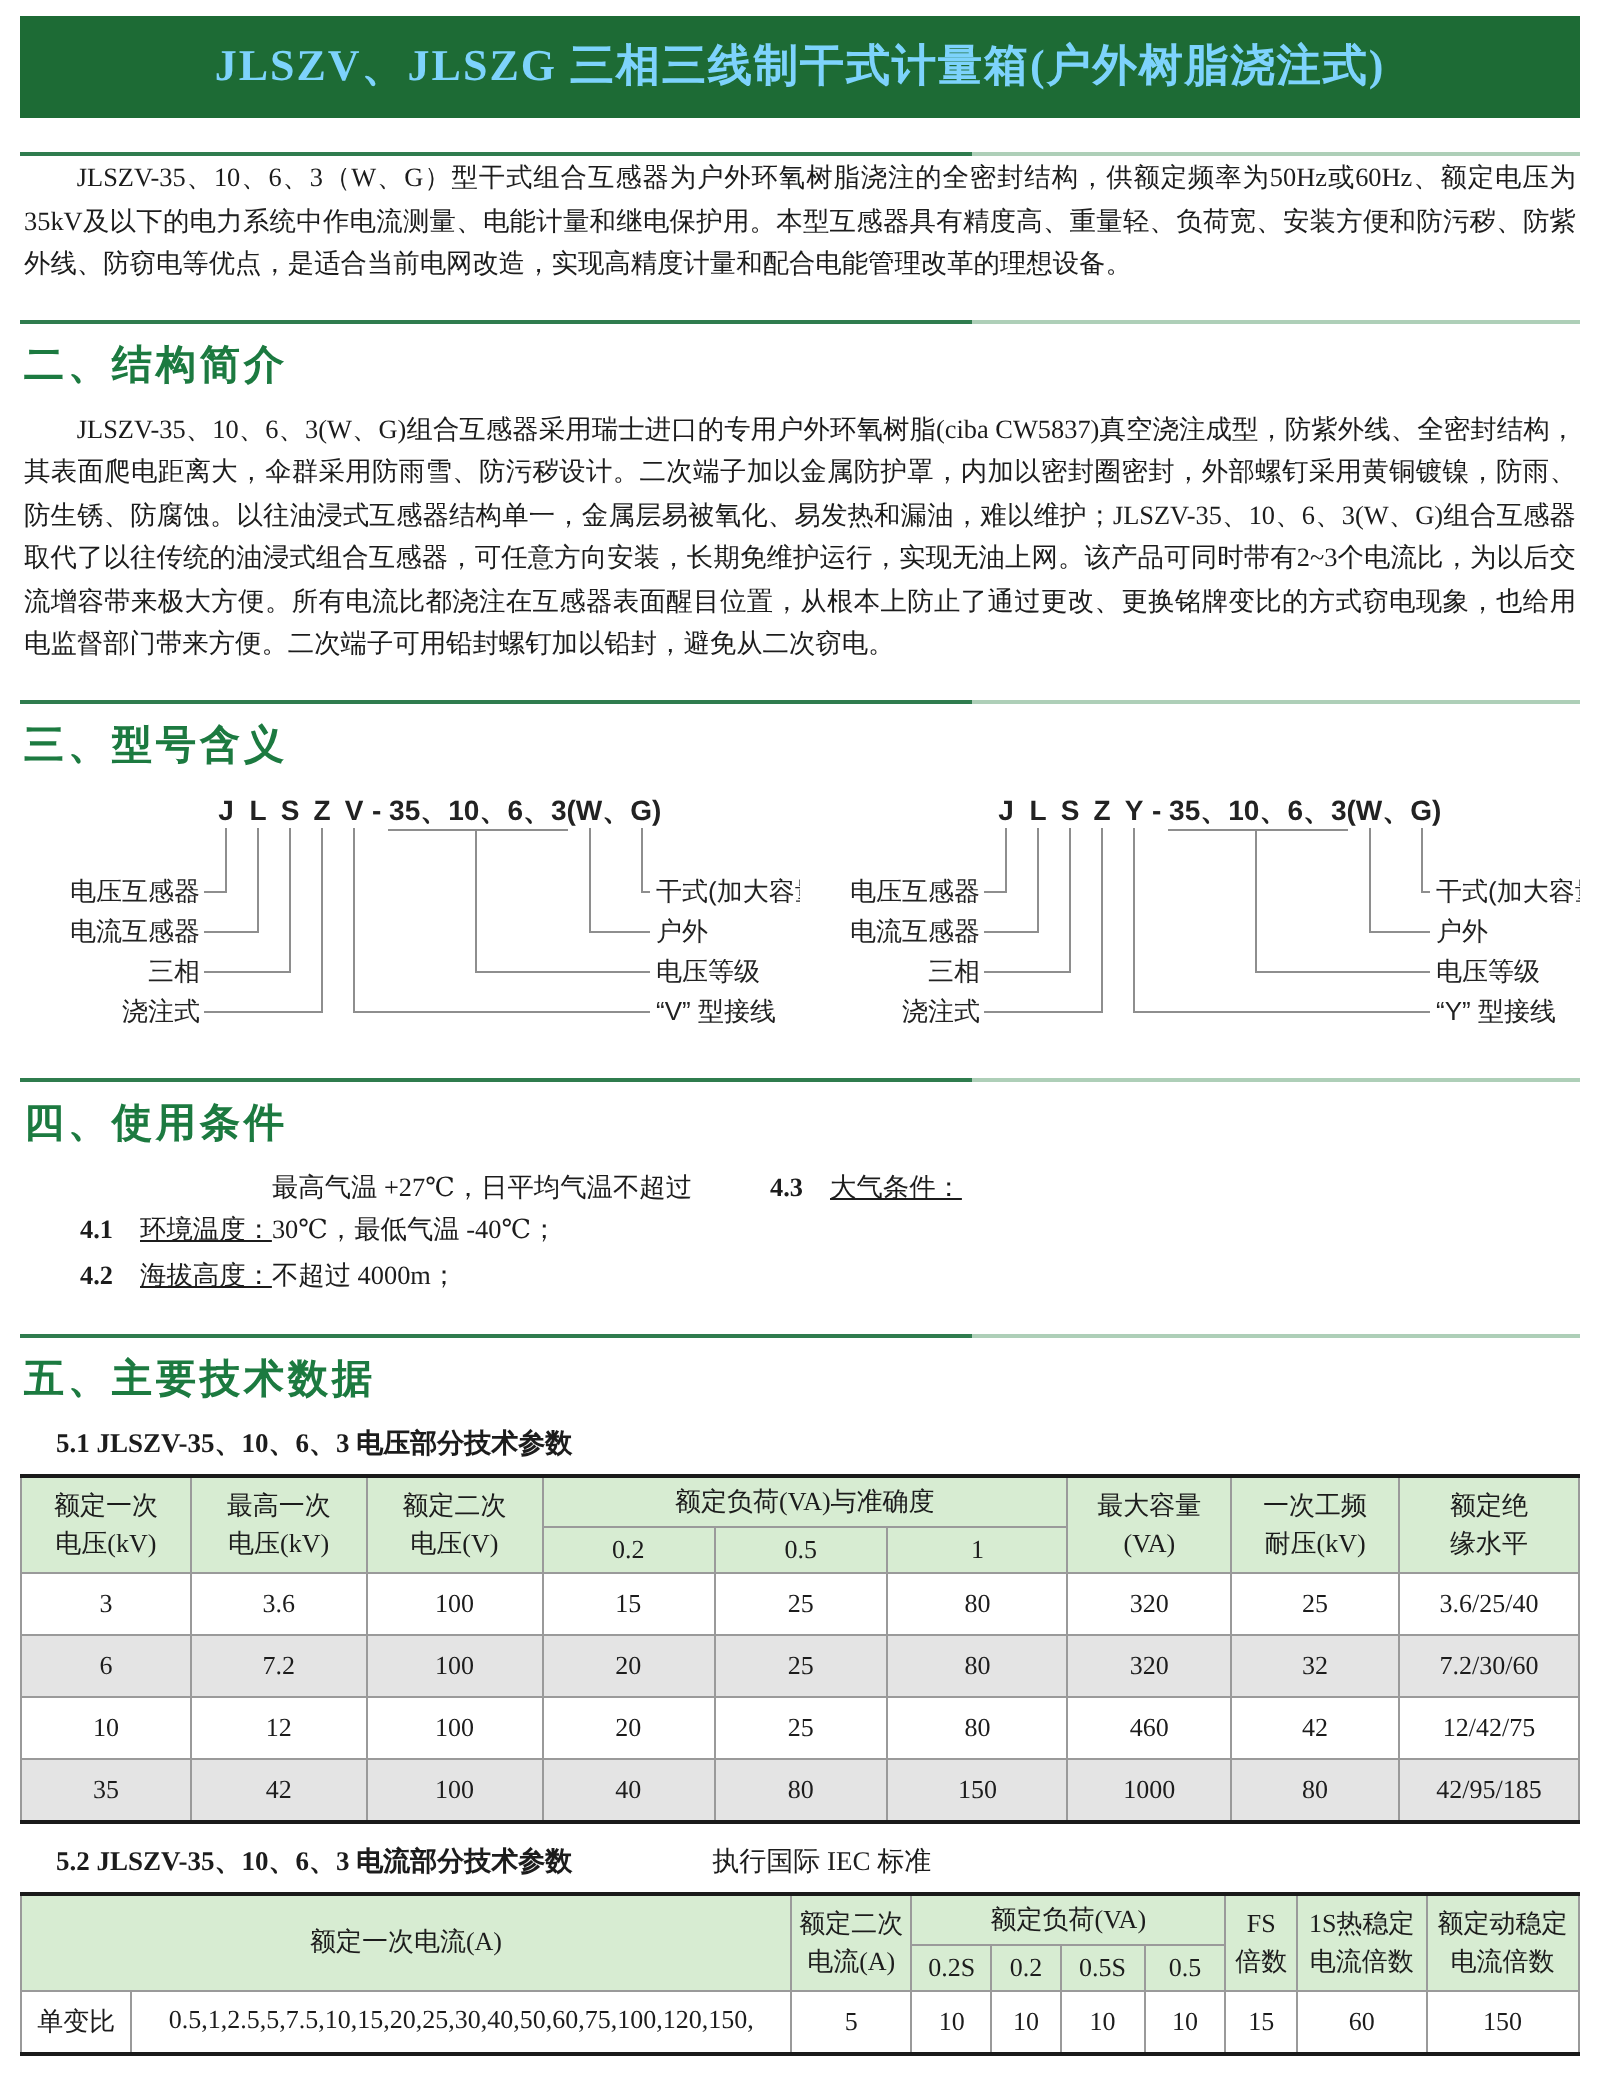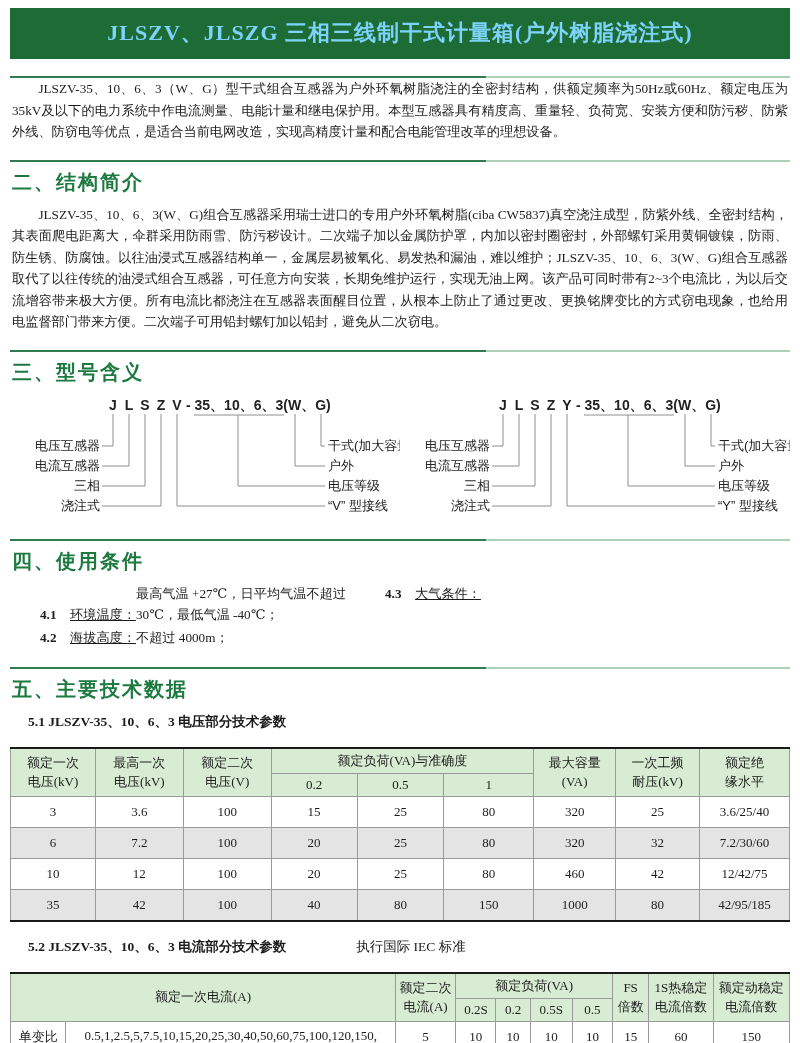--- a/index.html
+++ b/index.html
@@ -35,21 +35,21 @@
   .cond-col.right{width:405px;box-sizing:border-box;}
   .cond-item{display:flex;margin-bottom:2px;align-items:flex-end;}
   .cond-num{flex:0 0 30px;font-weight:bold;}
   .cond-label{flex:0 0 auto;white-space:nowrap;text-decoration:underline;}
   .cond-text{flex:1 1 auto;}
 
   
   .tbl-title{font-size:13.5px;font-weight:bold;margin:10px 0 6px 18px;
              display:flex;align-items:baseline;}
   .tbl-subtitle{font-weight:normal;margin-left:70px;font-size:13.5px;}
-  table{border-collapse:collapse;width:780px;margin:16px auto;font-size:13px;
+  table{border-collapse:collapse;width:780px;margin:0 auto;font-size:13px;
         border-top:2px solid #1a1a1a;border-bottom:2px solid #1a1a1a;}
   th,td{border:1px solid #9a9a9a;text-align:center;vertical-align:middle;
         padding:3px 2px;font-weight:normal;}
   thead th{background:#d7ecd2;}
   .hline{display:block;line-height:1.5;}
   tbody td{height:24px;}
   tr.stripe td{background:#e4e4e4;}
   .vals{padding:2px 6px;}
   .vals .hline{line-height:1.55;}
   .ratio-type{width:50px;}

